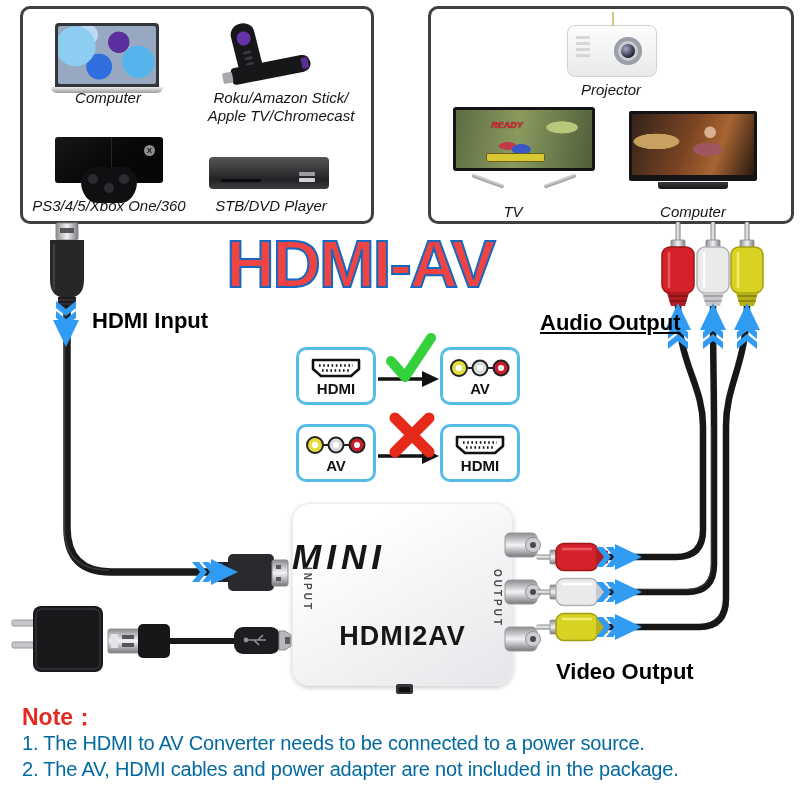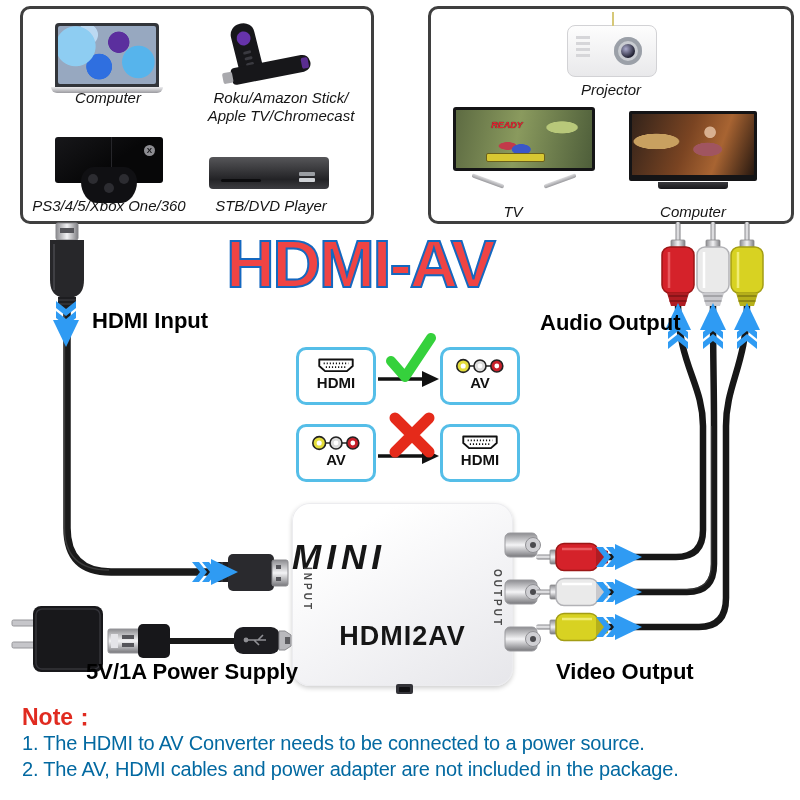--- a/index.html
+++ b/index.html
@@ -82,21 +82,21 @@
 
   
   .title{left:186px;top:226px;width:348px;text-align:center;font-size:67px;line-height:76px;font-weight:800;
          color:#ef4444;letter-spacing:-2px;z-index:1;
          -webkit-text-stroke:2px #1468c0;text-shadow:0 0 1px #1468c0;}
   .bluelbl{position:absolute;font-size:22px;font-weight:700;color:#000000;z-index:6;white-space:nowrap;}
 
   
   .cmp-box{position:absolute;width:80px;height:58px;background:#fff;border:3px solid #55bee8;border-radius:10px;
            display:flex;flex-direction:column;align-items:center;justify-content:space-between;
-           padding:8px 4px 11px;box-sizing:border-box;z-index:2;}
+           padding:8px 4px 5px;box-sizing:border-box;z-index:2;}
   .cmp-label{font-size:15px;font-weight:700;color:#111;}
   .ico-svg{display:block;}
 
   
   .converter{left:292px;top:503px;width:221px;height:183px;border-radius:18px;z-index:2;
     background:linear-gradient(150deg,#ffffff 20%,#f4f4f6 55%,#e6e6ea);
     box-shadow:0 2px 5px rgba(0,0,0,.2), inset 0 0 0 1px #ececef;}
   .conv-brand{position:absolute;left:0;top:34px;width:100%;text-align:left;font-size:35px;font-weight:800;
               letter-spacing:5px;color:#161616;font-style:italic;}
   .conv-model{position:absolute;left:0;top:118px;width:100%;text-align:center;font-size:27px;font-weight:800;
@@ -195,22 +195,21 @@
         </div>
       <div class="mon-stand"></div>
     </div>
     <div class="devlabel" style="left:212px;top:194px;width:100px;">
       <span>Computer</span>
     </div>
   </div>
 
   <div class="abs title">HDMI-AV</div>
   <div class="bluelbl" style="left:92px;top:308px;">HDMI Input</div>
-  <div class="bluelbl" style="left:540px;top:310px;">Audio Output</div>
-  <div class="bluelbl" style="left:86px;top:659px;">5V/1A Power Supply</div>
+  <div class="bluelbl" style="left:540px;top:310px;text-decoration:underline;">Audio Output</div>
   <div class="bluelbl" style="left:556px;top:659px;">Video Output</div>
 
   <div class="cmp-box" style="left:296px;top:347px;">
     <svg class="ico-svg" width="52" height="22" viewBox="0 0 52 22">
       <path d="M3 2 H49 V11 L41 18 H11 L3 11 Z" fill="#fff" stroke="#111" stroke-width="2.6" stroke-linejoin="round"></path>
       <line x1="9" y1="7.5" x2="43" y2="7.5" stroke="#111" stroke-width="2.4" stroke-dasharray="1.6 2.6"></line>
       <line x1="12" y1="12.5" x2="40" y2="12.5" stroke="#111" stroke-width="2.4" stroke-dasharray="1.6 2.6"></line>
     </svg>
     <div class="cmp-label">HDMI</div>
   </div>

